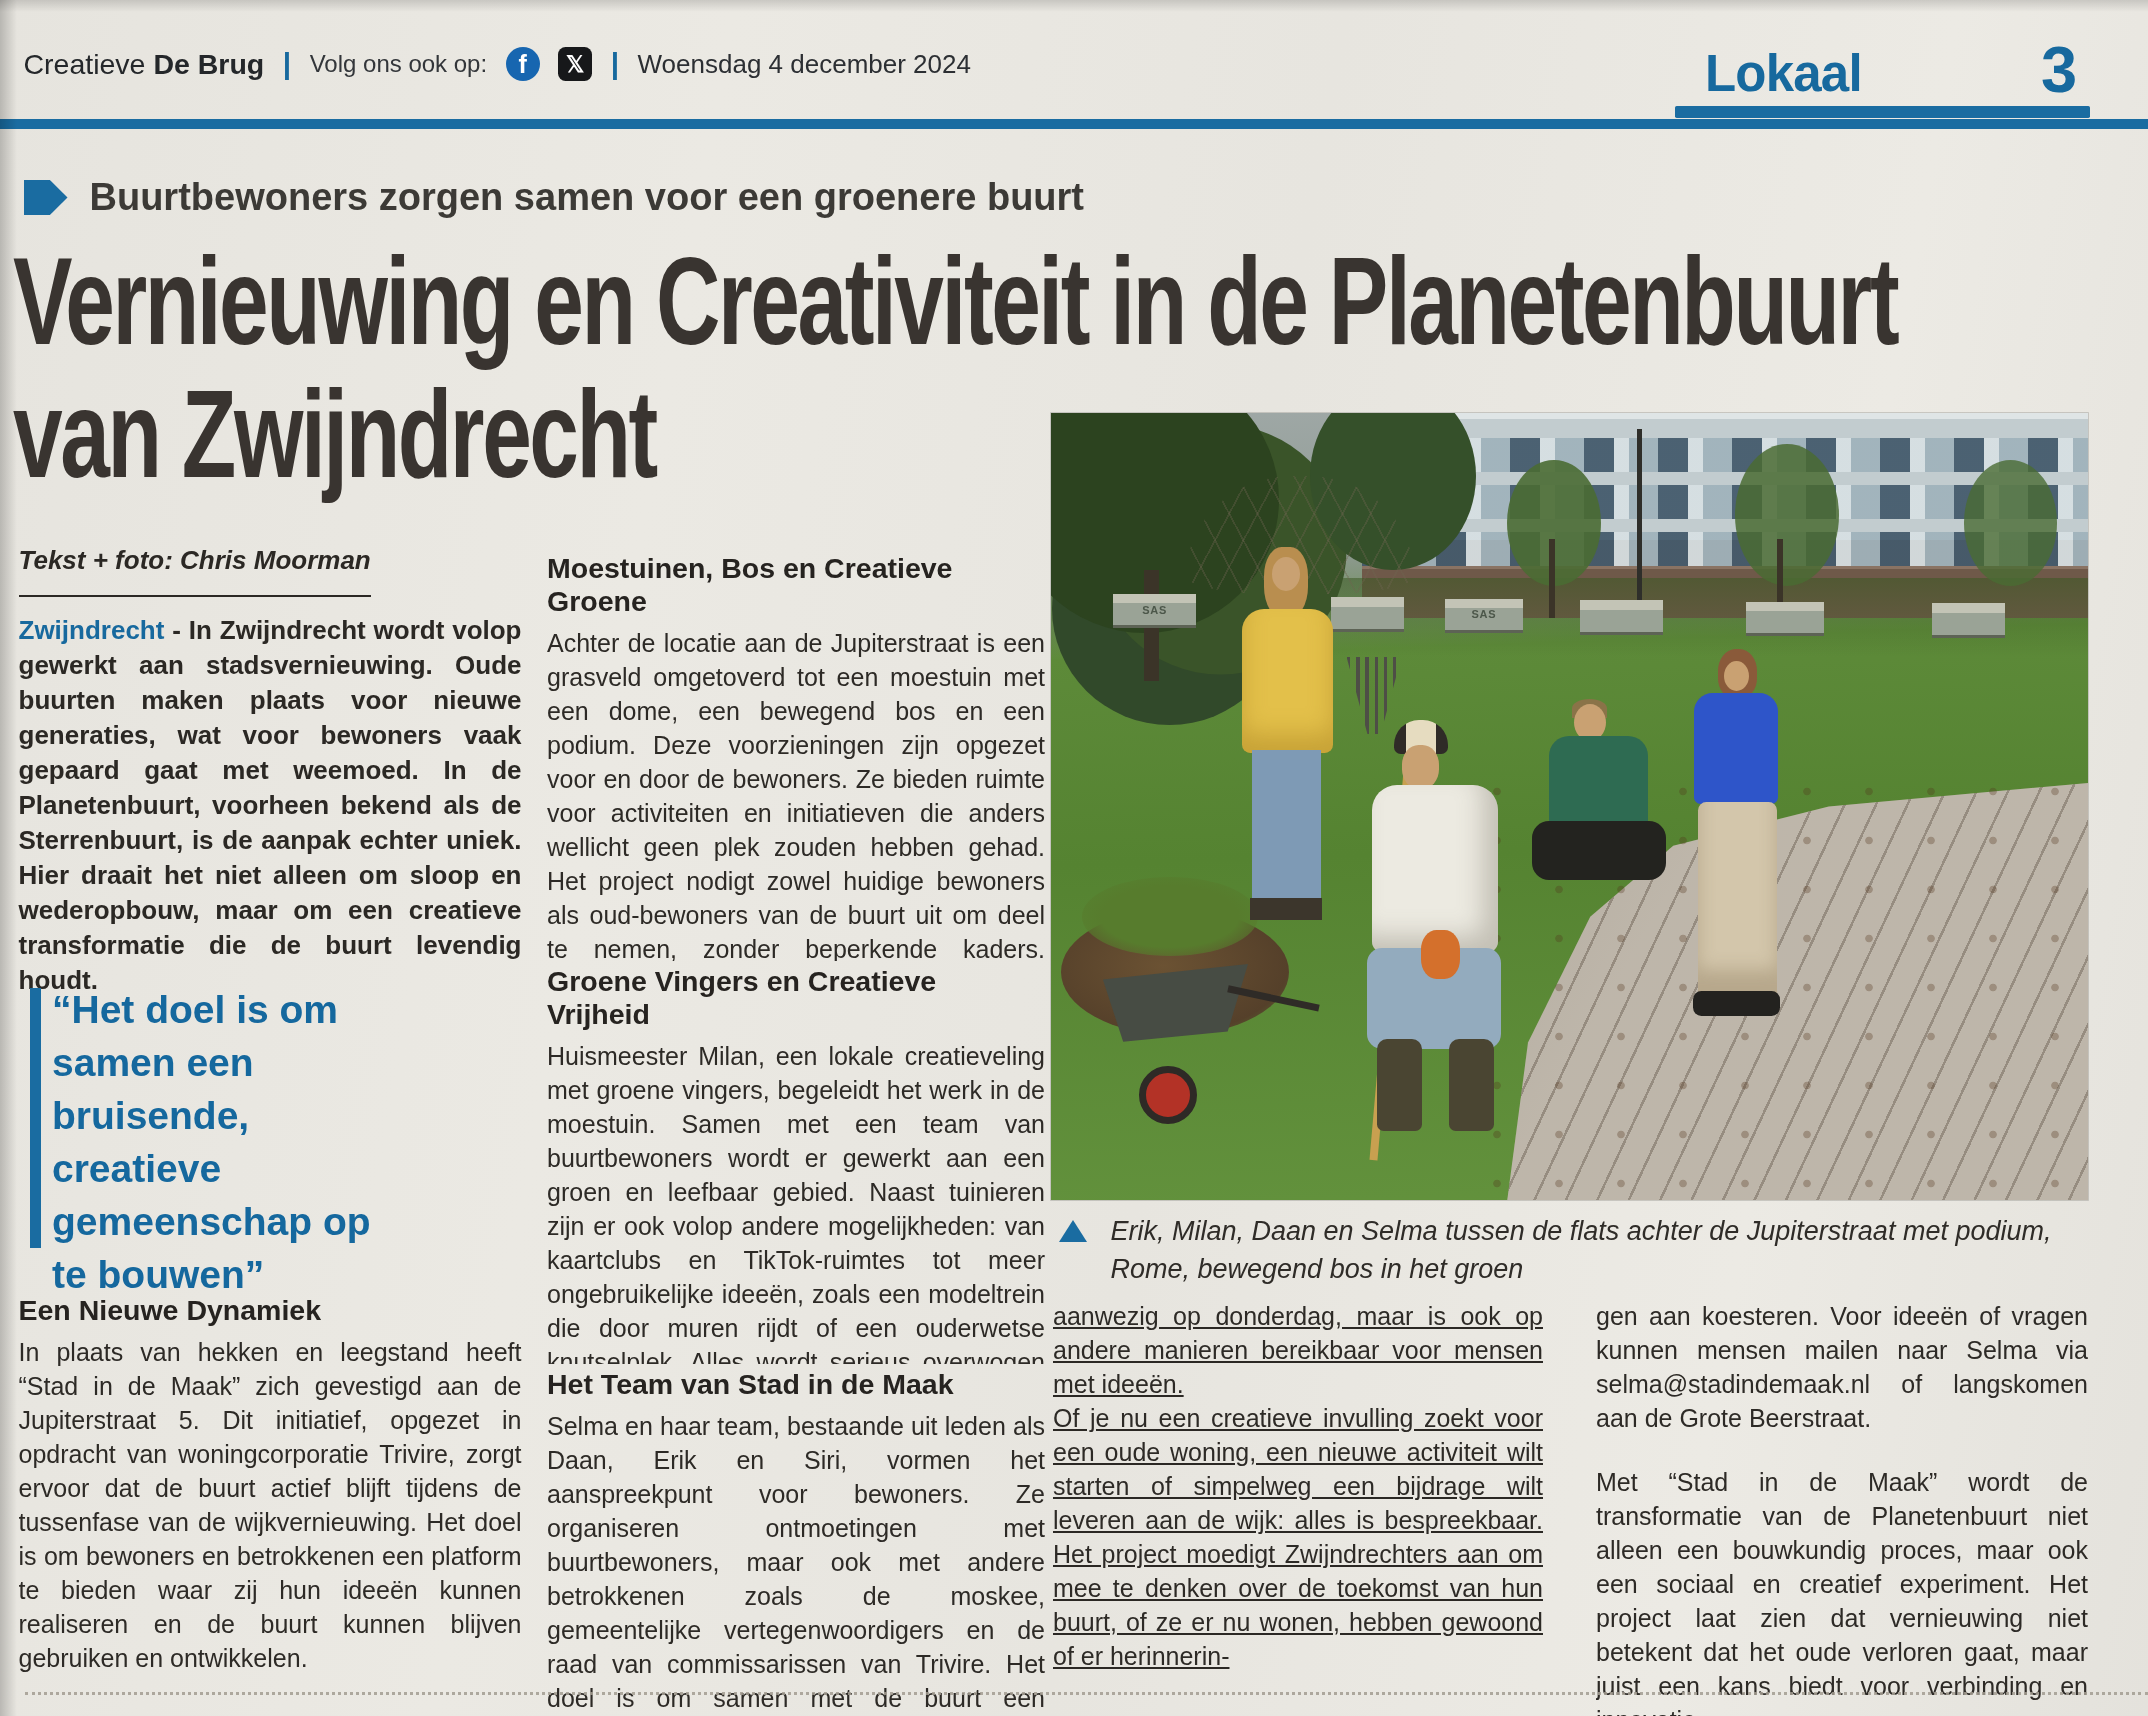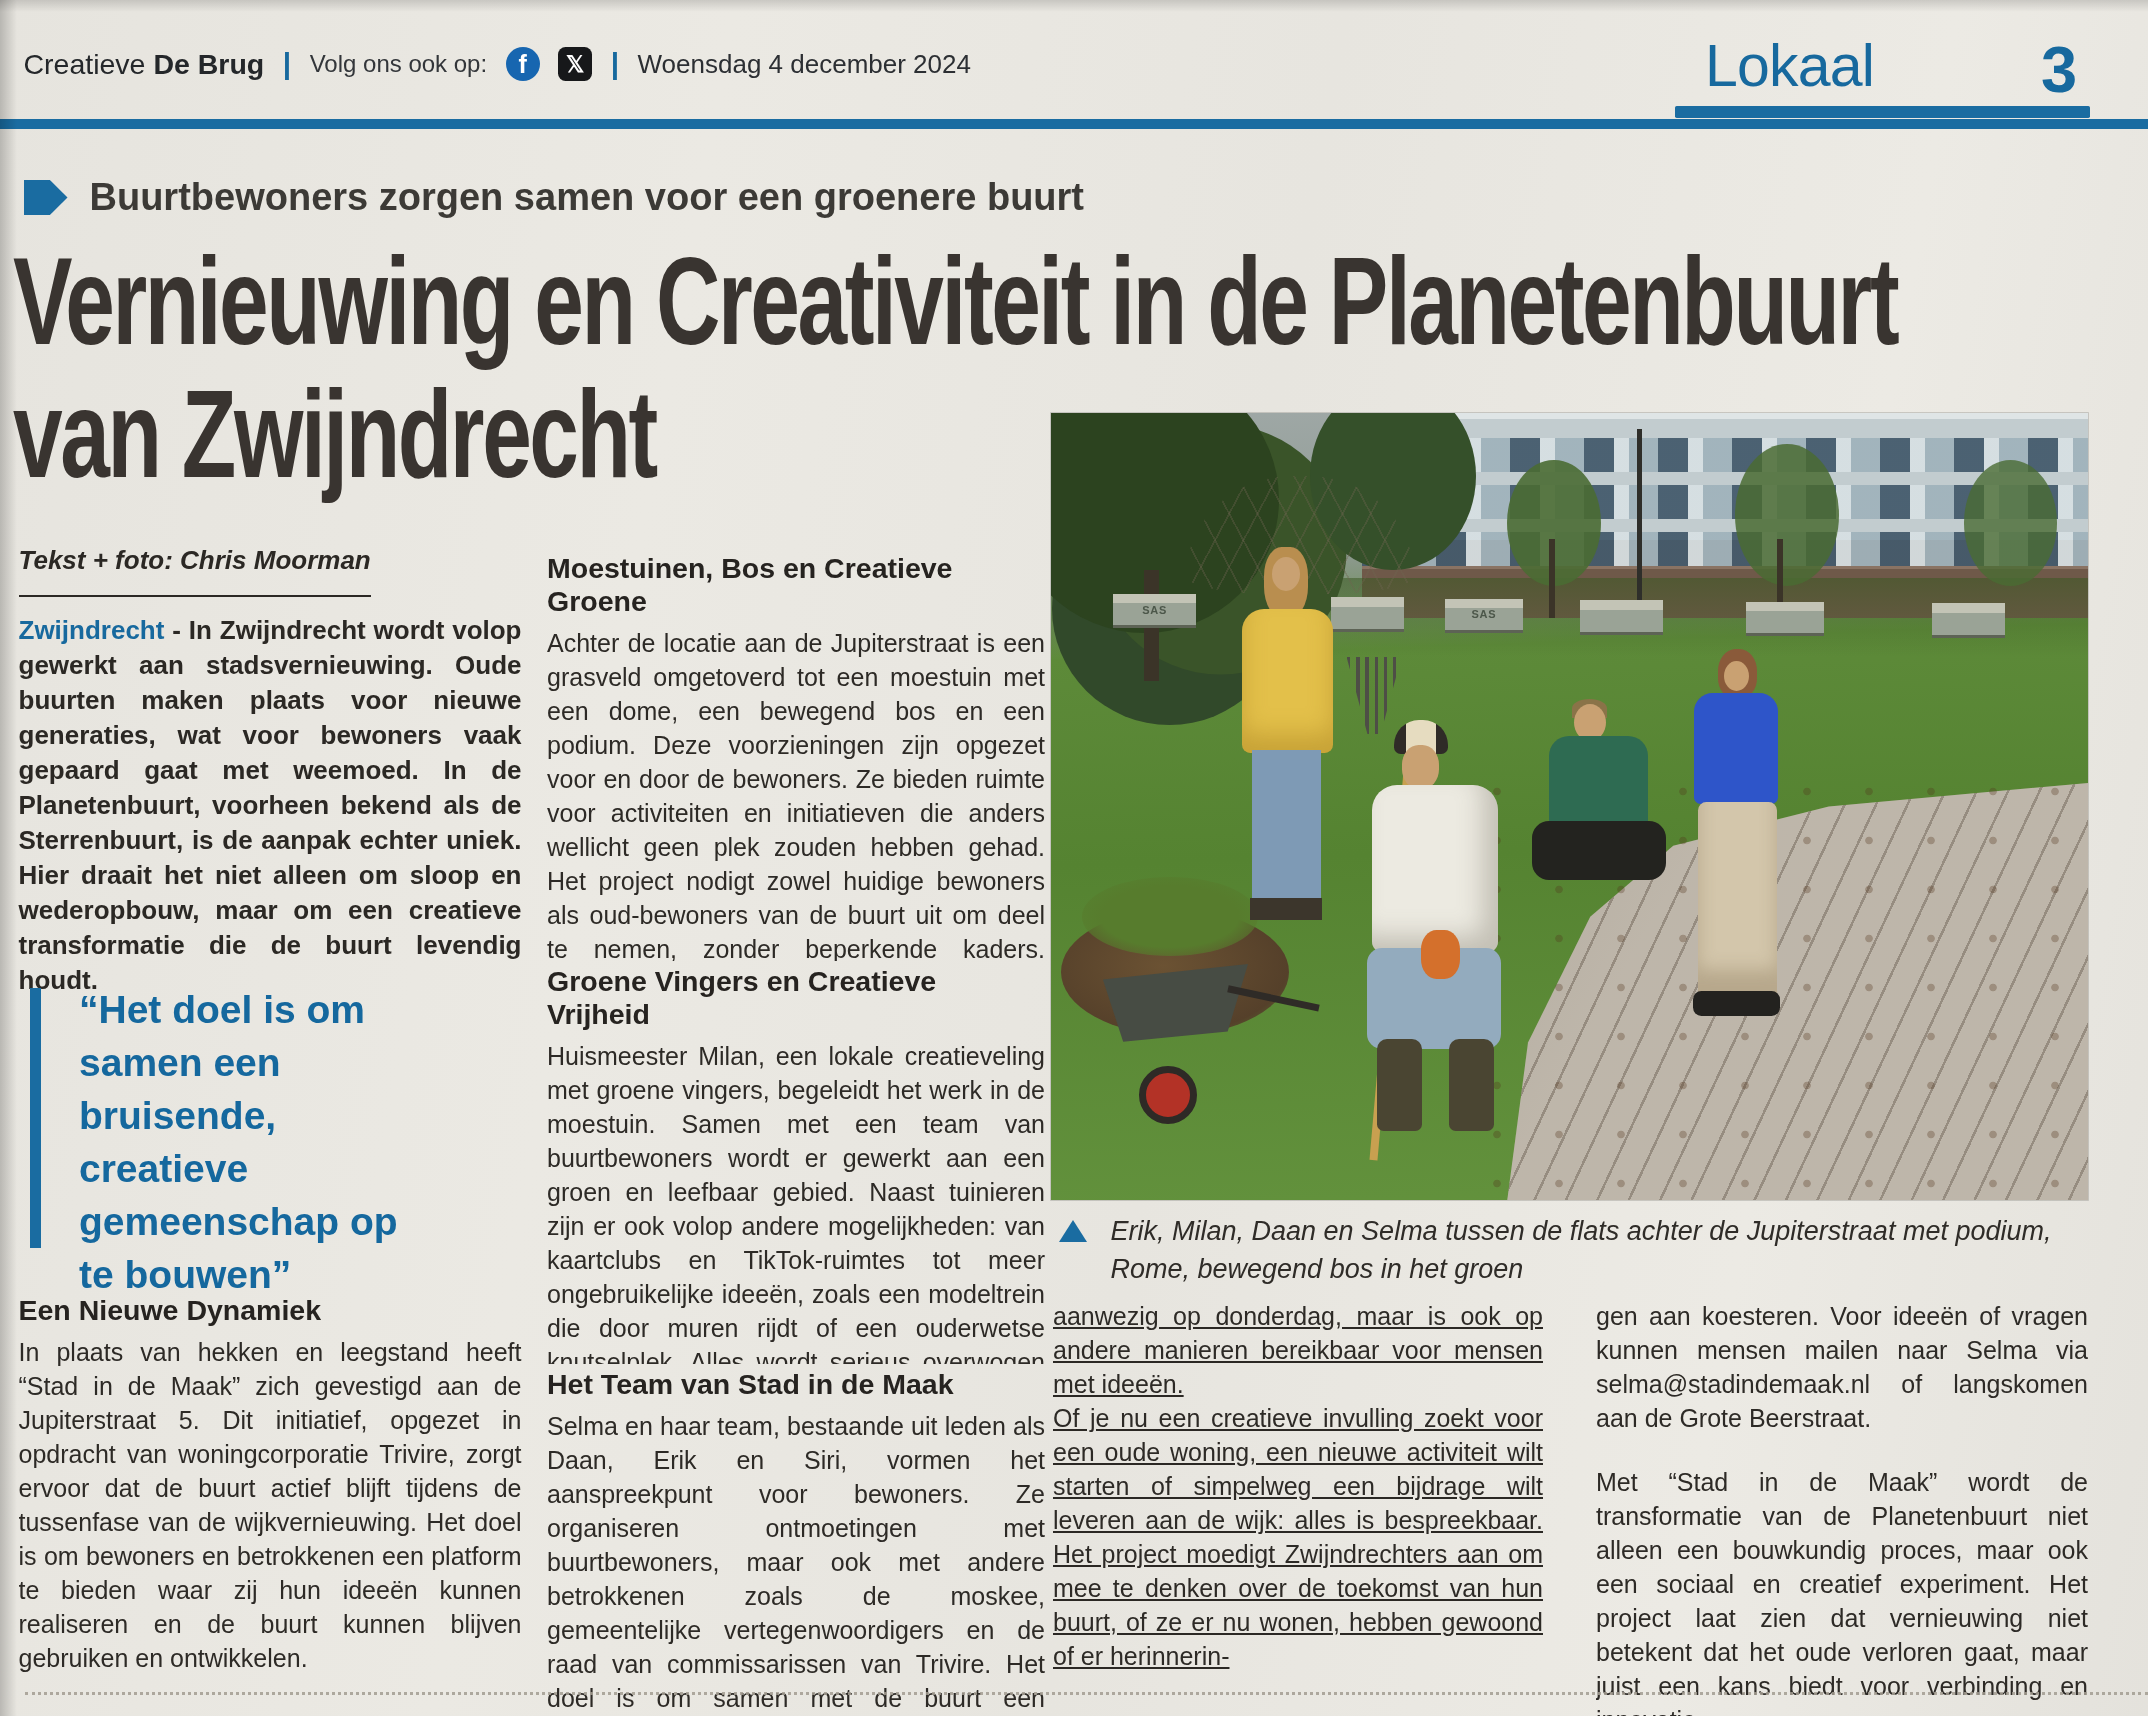--- a/index.html
+++ b/index.html
@@ -10,41 +10,41 @@
   
   .masthead{left:23.5px;top:47px;display:flex;align-items:center;gap:18.5px;font-size:28.5px;color:#24272a;}
   .brand b{font-weight:bold;}
   .sep{color:#17699e;font-weight:bold;font-size:30px;}
   .follow{font-size:24px;color:#33363a;}
   .fb{width:34px;height:34px;border-radius:50%;background:#1766b0;color:#fff;font-weight:bold;
       font-size:25px;display:flex;align-items:center;justify-content:center;}
   .xi{width:34px;height:34px;border-radius:7.6px;background:#17181a;color:#fff;font-weight:bold;
       font-size:22.7px;display:flex;align-items:center;justify-content:center;}
   .date{font-size:26px;color:#2c2f33;}
-  .section-label{left:1705px;top:32px;font-size:59px;font-weight:normal;color:#17699e;letter-spacing:-0.8px;}
+  .section-label{left:1705px;top:44px;font-size:51px;font-weight:bold;color:#17699e;letter-spacing:-0.8px;}
   .page-num{left:2041px;top:32px;font-size:65px;font-weight:bold;color:#17699e;}
   .lokaal-rule{left:1675px;top:106px;width:415px;height:11.7px;background:#1a6ca1;border-radius:1.7px;}
   .main-rule{left:0;top:119px;width:2148px;height:10px;background:#1a6ca1;}
   
   .kicker{left:23.5px;top:176px;display:flex;align-items:center;gap:22px;}
   .kicker-arrow{width:44px;height:35px;background:#1a6ca1;
       clip-path:polygon(0 0,60% 0,100% 50%,60% 100%,0 100%);}
   .kicker-text{font-size:38px;font-weight:bold;color:#3c3a36;letter-spacing:0px;}
   .headline{left:13.4px;top:235px;font-size:124px;line-height:133px;font-weight:bold;color:#393430;
       letter-spacing:-3.4px;white-space:nowrap;transform:scaleX(.72);transform-origin:0 0;}
   .byline{left:18.5px;top:545px;font-size:26px;font-weight:bold;font-style:italic;color:#2b2824;
       border-bottom:2.5px solid #2b2824;padding-bottom:19px;}
   
   .bodytxt{font-size:25px;line-height:34px;text-align:justify;color:#2d2a26;}
   .intro{left:18.5px;top:613px;width:503px;font-size:26px;line-height:35px;font-weight:bold;
       text-align:justify;color:#2b2824;}
   .intro .loc{color:#17699e;}
   .pullquote{left:30px;top:983px;width:436px;}
   .pq-bar{position:absolute;left:0;top:5px;width:11px;height:260px;background:#1a6ca1;}
-  .pq-text{margin-left:49px;width:361px;font-size:39px;line-height:53px;font-weight:bold;color:#15689e;}
+  .pq-text{margin-left:22px;width:361px;font-size:39px;line-height:53px;font-weight:bold;color:#15689e;}
   .colhead{font-size:28.5px;font-weight:bold;color:#262320;margin:0 0 8.4px 0;}
   .colwrap{overflow:hidden;}
   .c1{left:18.5px;width:503px;}
   .c2{left:547px;width:498px;}
   .c2 .bodytxt{line-height:34px;}
   .c3{left:1053px;top:1299px;width:490px;height:418px;text-decoration:underline;}
   .c4{left:1596px;top:1299px;width:492px;height:418px;}
   .gap36{margin-top:30px;}
   
   .photo{left:1051px;top:413px;width:1037px;height:787px;overflow:hidden;

